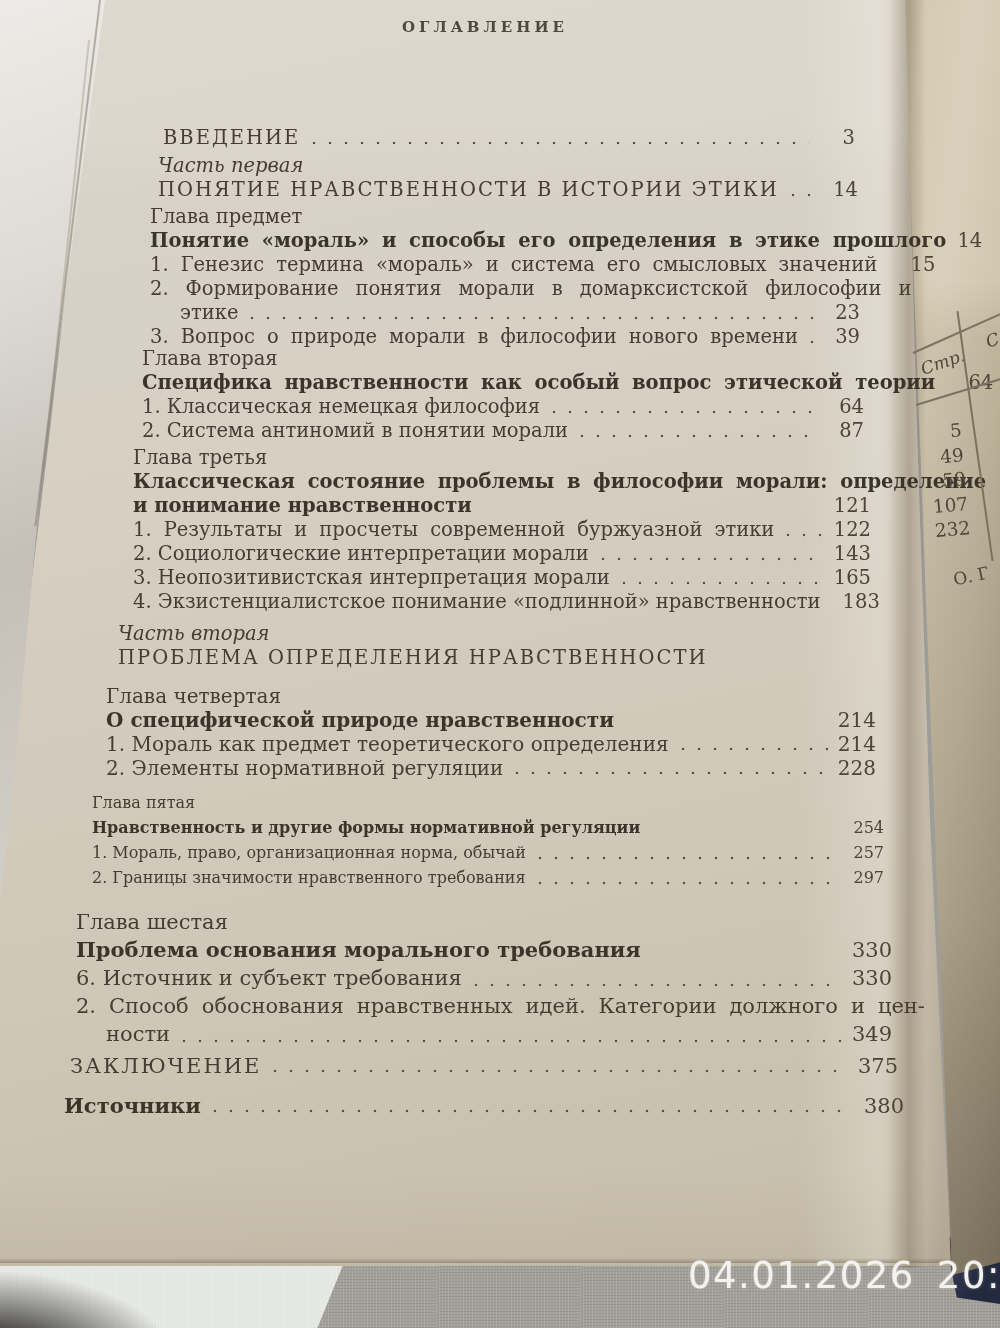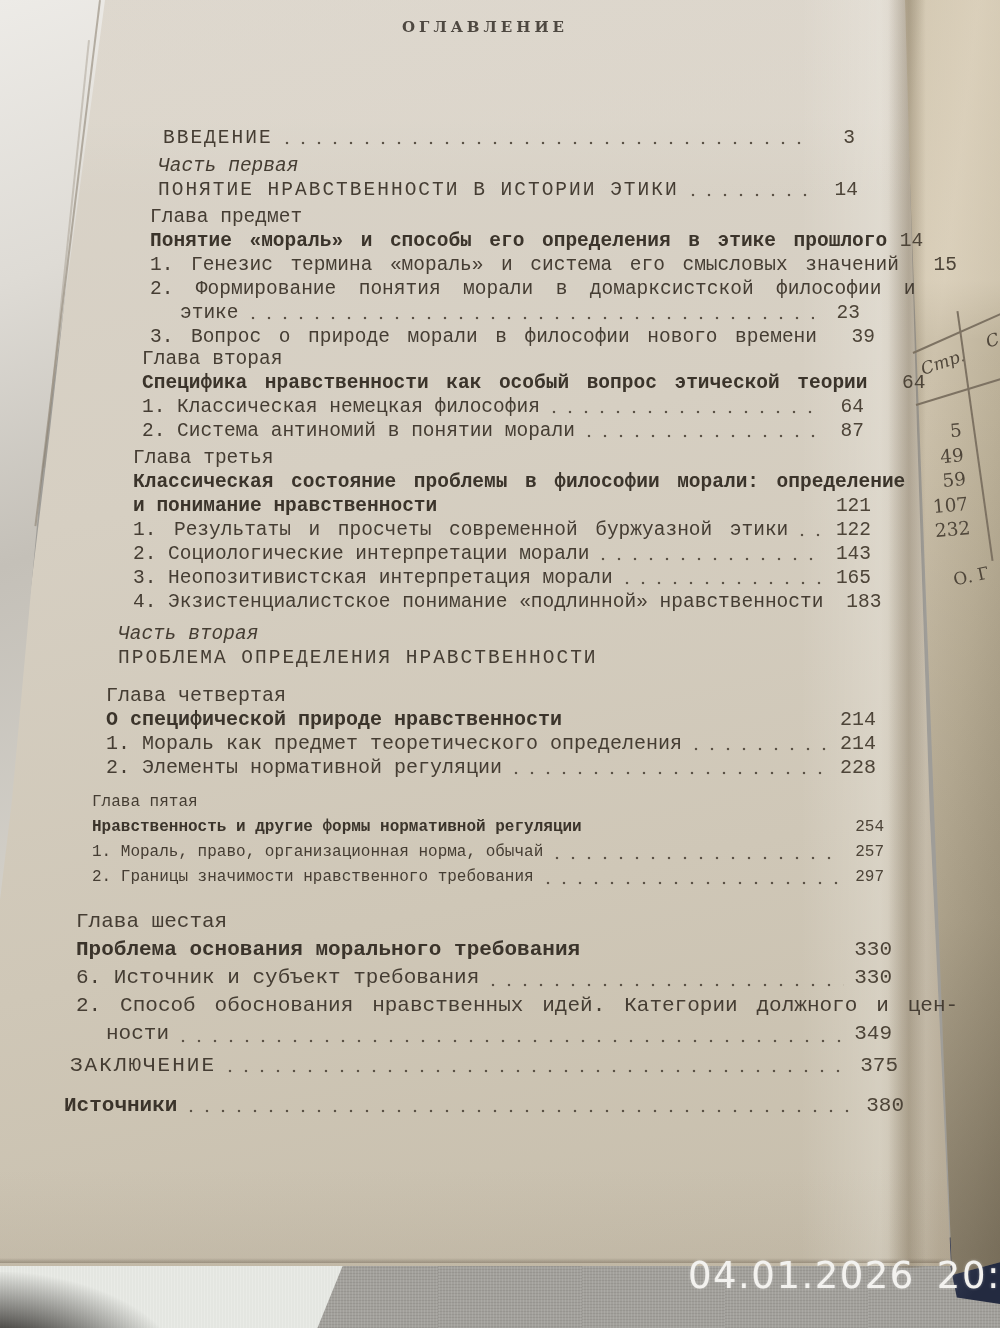--- a/index.html
+++ b/index.html
@@ -53,21 +53,21 @@
   .edge-line{position:absolute;background:rgba(135,124,108,.55);width:2px;transform-origin:top left;}
   .edge-line.l1{left:99px;top:0;height:530px;transform:rotate(7deg);}
   .edge-line.l2{left:88px;top:40px;height:430px;transform:rotate(6deg);background:rgba(150,140,124,.38);}
 
   
   .page-title{position:absolute;left:370px;top:18px;width:230px;text-align:center;
     font-weight:700;font-size:15px;letter-spacing:4px;color:#4e4841;}
 
   
   .toc{position:absolute;left:0;top:0;width:994px;height:1328px;color:#453d33;
-    font-size:19.5px;line-height:24px;font-family:Liberation Mono, monospace;}
+    font-size:19.5px;line-height:24px;}
   .toc-section{position:absolute;}
   .toc-row{display:flex;align-items:baseline;}
   .row-text{white-space:nowrap;}
   .style-part .row-text{font-style:italic;}
   .style-caps .row-text{letter-spacing:2px;}
   .style-bold .row-text{font-weight:700;color:#3b342b;}
   .style-cont{padding-left:30px;}
   .ws1{word-spacing:.3em;}
   .ws2{word-spacing:.55em;}
   .dots{flex:1 1 auto;align-self:flex-end;height:6px;margin:0 10px 4px 12px;

